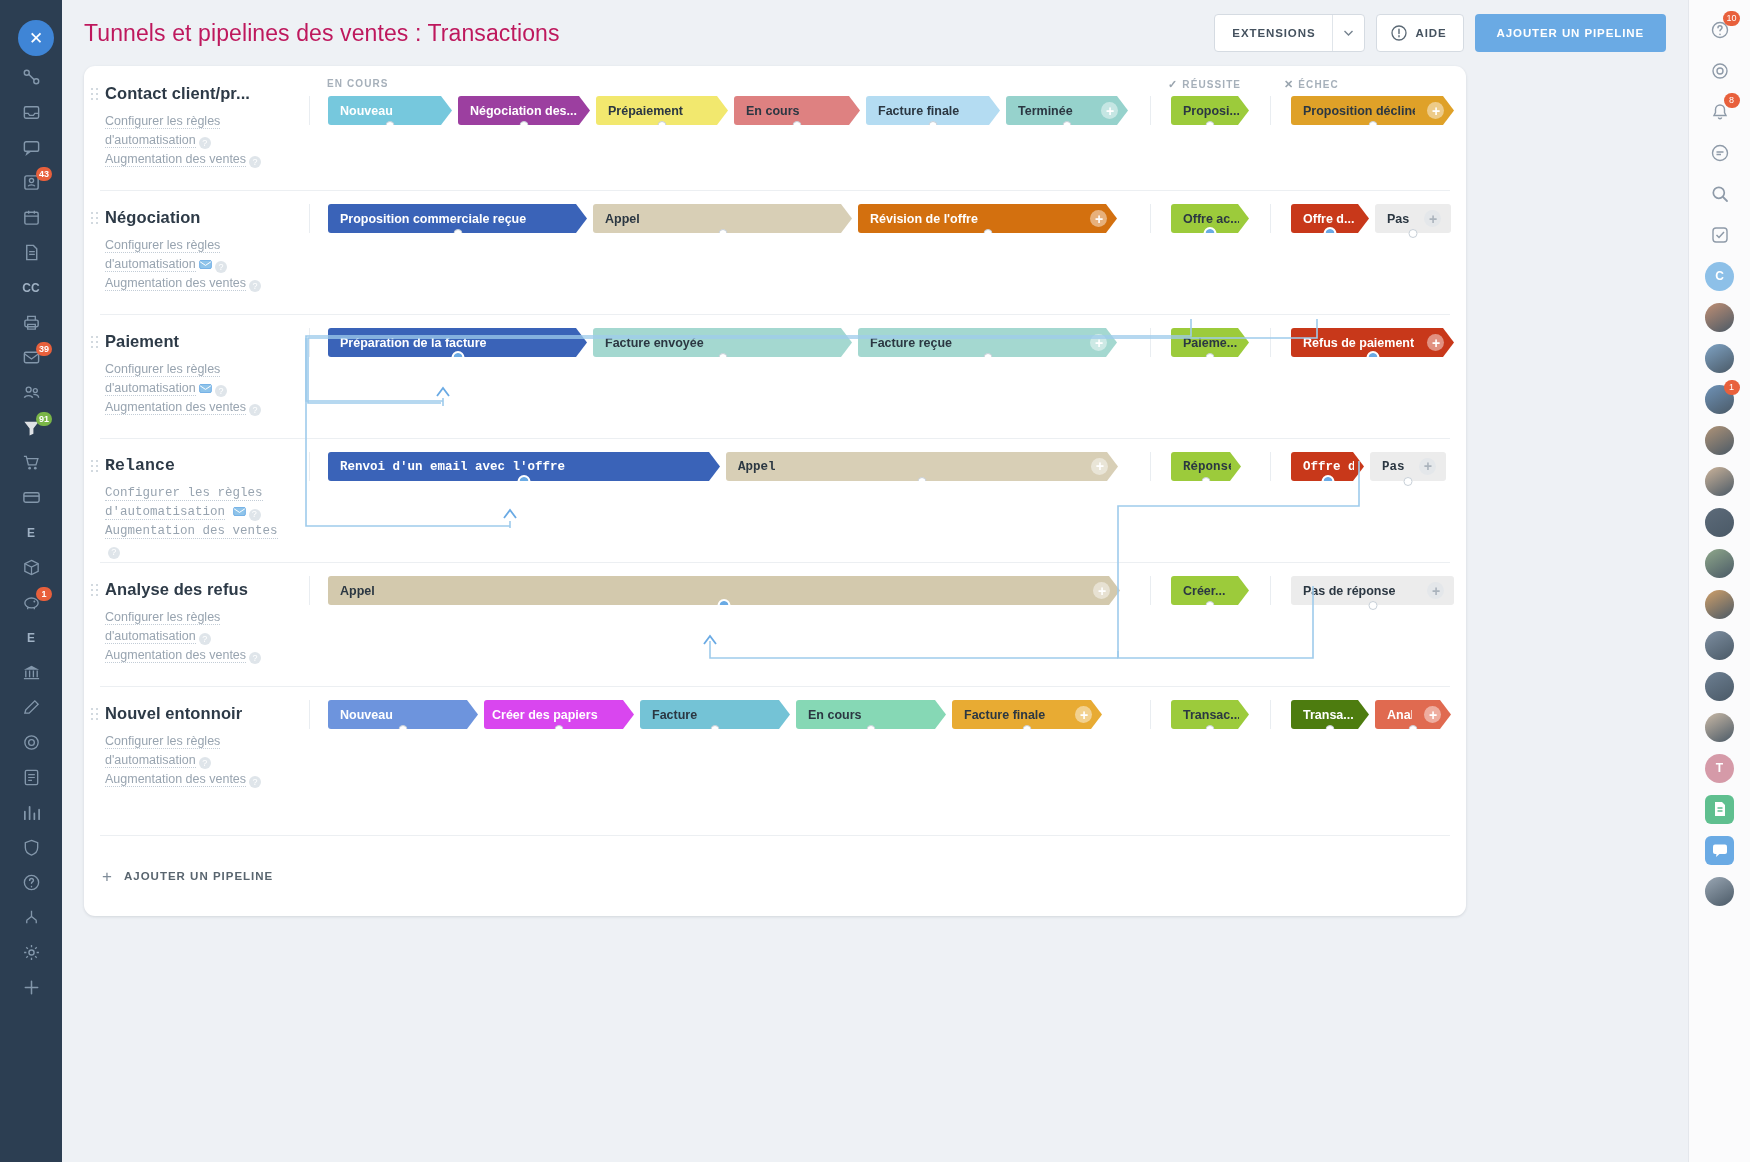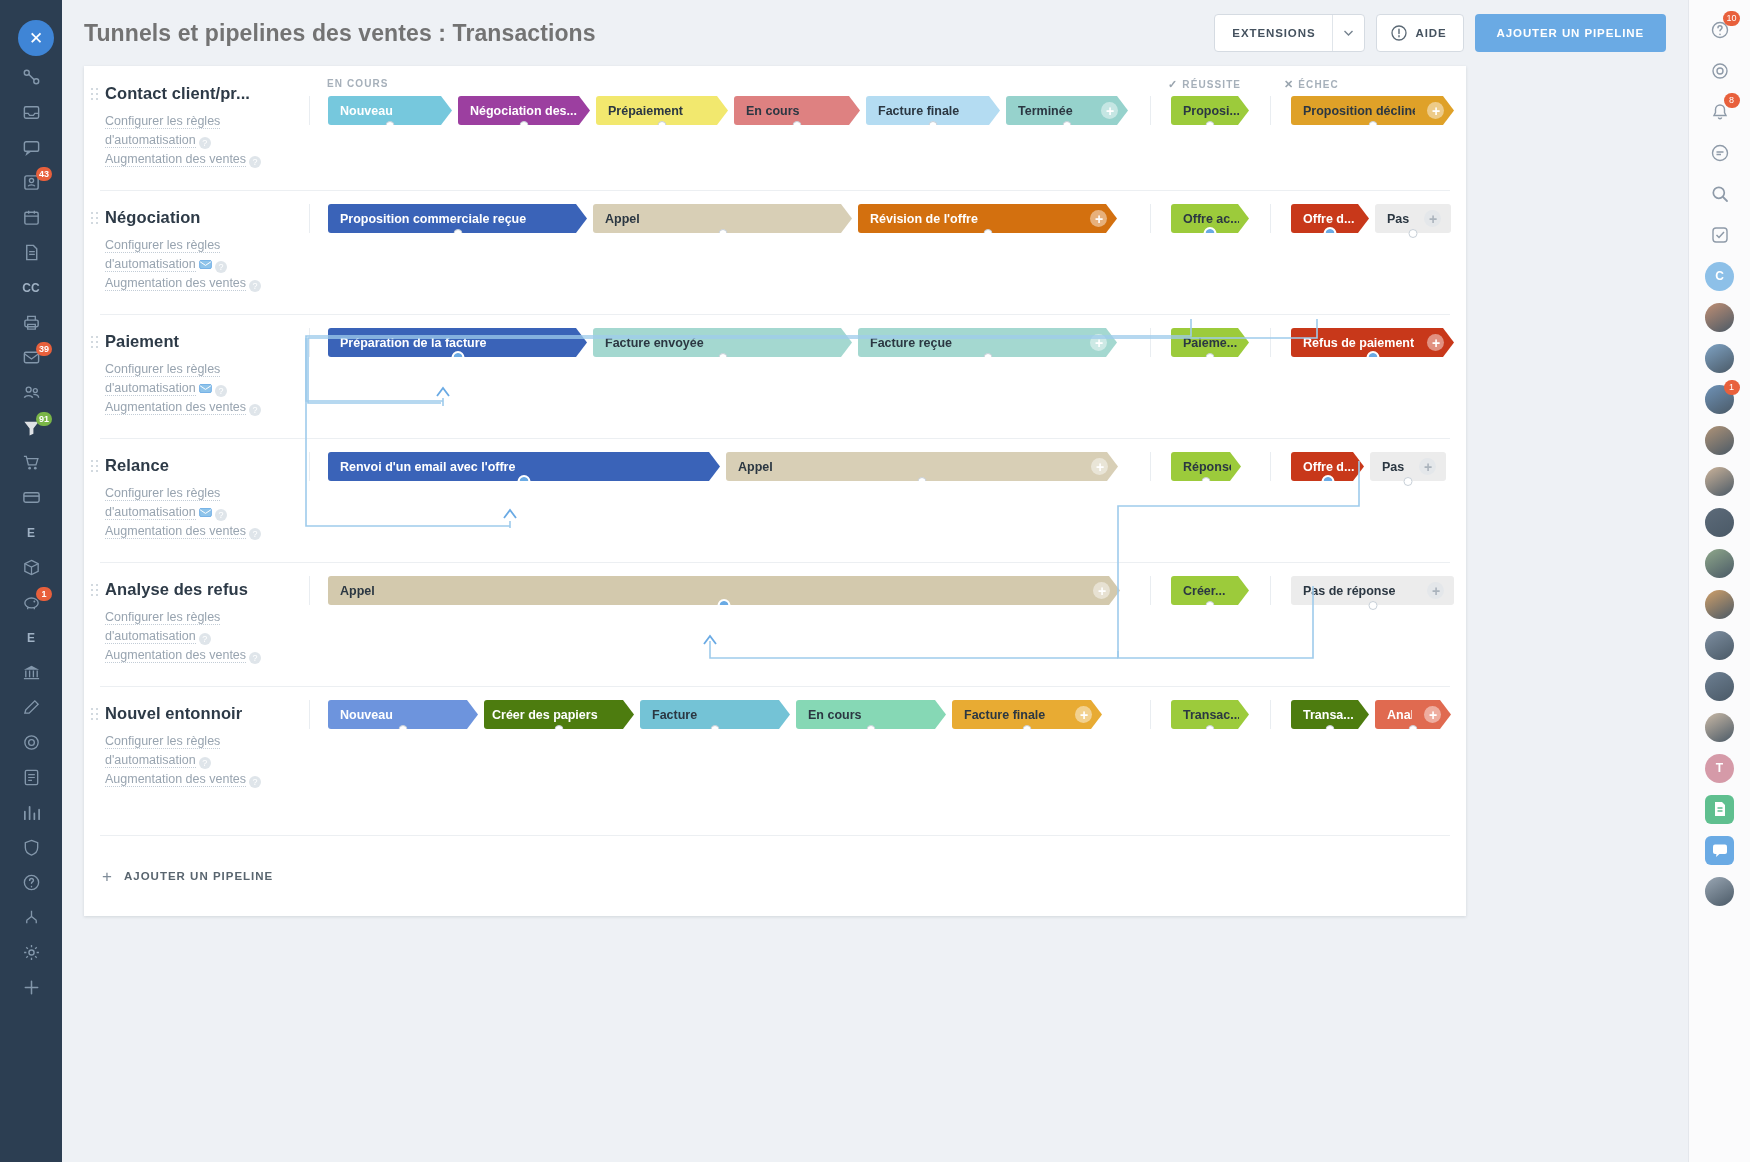--- a/index.html
+++ b/index.html
@@ -73,21 +73,21 @@
     display: flex; align-items: center; justify-content: center;
     color: #fff; font-size: 13px;
   }
 
   
   .header {
     position: absolute; left: 62px; top: 0; right: 62px; height: 66px;
     display: flex; align-items: center; padding: 0 22px 0 22px;
   }
   .page-title {
-    font-size: 23px; color: #737373; font-weight: bold;
+    font-size: 23px; color: #be185d; font-weight: normal;
     letter-spacing: .1px;
   }
   .hdr-actions { margin-left: auto; display: flex; align-items: center; gap: 11px; }
   .btn-ghost {
     height: 38px; border: 1px solid #d5dbe2; border-radius: 4px;
     background: #fff; display: flex; align-items: center;
     font-size: 11.5px; font-weight: bold; letter-spacing: .9px;
     color: #45525f; padding: 0 0;
   }
   .btn-ghost .lbl { padding: 0 17px; }
@@ -101,21 +101,21 @@
     height: 38px; border-radius: 4px; background: #6aaae4; color: #fff;
     display: flex; align-items: center; justify-content: center;
     font-size: 11.5px; font-weight: bold; letter-spacing: .9px;
     padding: 0 22px; border: none;
   }
 
   
   .card {
     position: absolute; left: 84px; top: 66px;
     width: 1382px; height: 850px;
-    background: #fff; border-radius: 0;
+    background: #fff; border-radius: 11px;
     box-shadow: 0 1px 3px rgba(40,55,70,.14);
     overflow: hidden;
   }
 
   .pipe-row { position: relative; }
   .pipe-row + .pipe-row .rowline {
     position: absolute; left: 16px; right: 16px; top: 0; height: 1px; background: #eceff2;
   }
 
   .row-inner { display: flex; padding: 0; }
@@ -648,21 +648,21 @@
                     <span class="plus">+</span>
                     <span class="dot on"></span>
                     <div class="fstem" style="left: calc(50% - 1px); top: 29px; height: 30px;"></div>
                     <div class="funnel" style="left: calc(50% - 32px); top: 47px;">FUNNEL</div>
                   </div>
                 </div>
               </div>
             </div>
           </div>
         </div>
-        <div class="pipe-row" style="height: 124px;">
+        <div class="pipe-row" style="height: 124px; font-family: Liberation Mono, monospace;">
           <div class="rowline"></div>
           <div class="row-inner">
             <div class="row-left">
               <div class="drag">
                 <i></i>
                 <i></i>
                 <i></i>
                 <i></i>
                 <i></i>
                 <i></i>
@@ -771,21 +771,21 @@
               <div class="row-sub"><span class="u">Augmentation des ventes</span><span class="qmark">?</span></div>
             </div>
             <div class="row-right">
               <div class="colhdr" style="height: 14px;"></div>
               <div class="stages">
                 <div class="group inprog">
                   <div class="stage light" style="background: rgb(109, 148, 221); width: 150px;">
                     <span class="txt">Nouveau</span>
                     <span class="dot"></span>
                   </div>
-                  <div class="stage light" style="background: #4d7c0f; width: 150px; padding-left: 8px;">
+                  <div class="stage light" style="background: #d946ef; width: 150px; padding-left: 8px;">
                     <span class="txt">Créer des papiers</span>
                     <span class="dot"></span>
                   </div>
                   <div class="stage" style="background: rgb(116, 195, 214); width: 150px;">
                     <span class="txt">Facture</span>
                     <span class="dot"></span>
                   </div>
                   <div class="stage" style="background: rgb(134, 216, 181); width: 150px;">
                     <span class="txt">En cours</span>
                     <span class="dot"></span>

